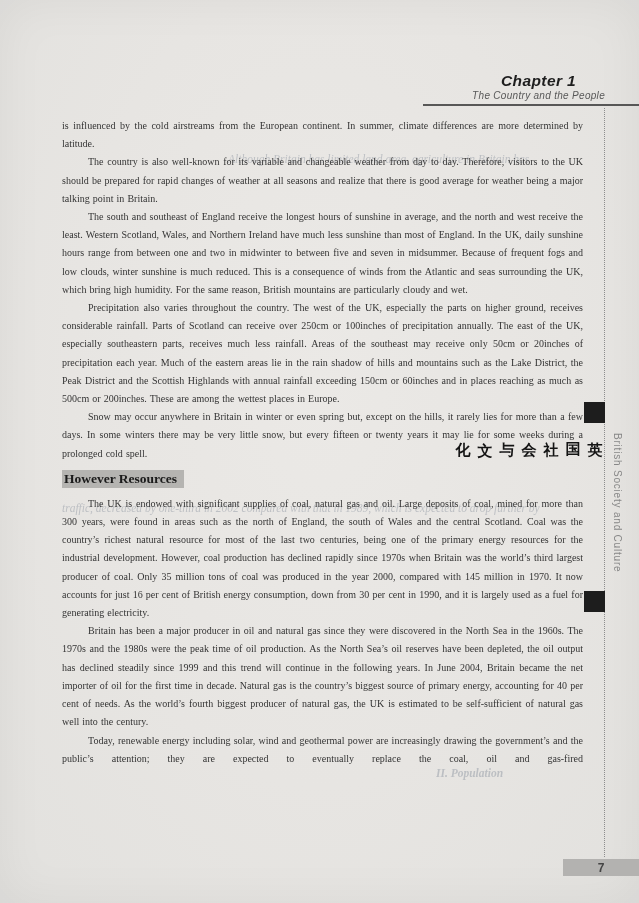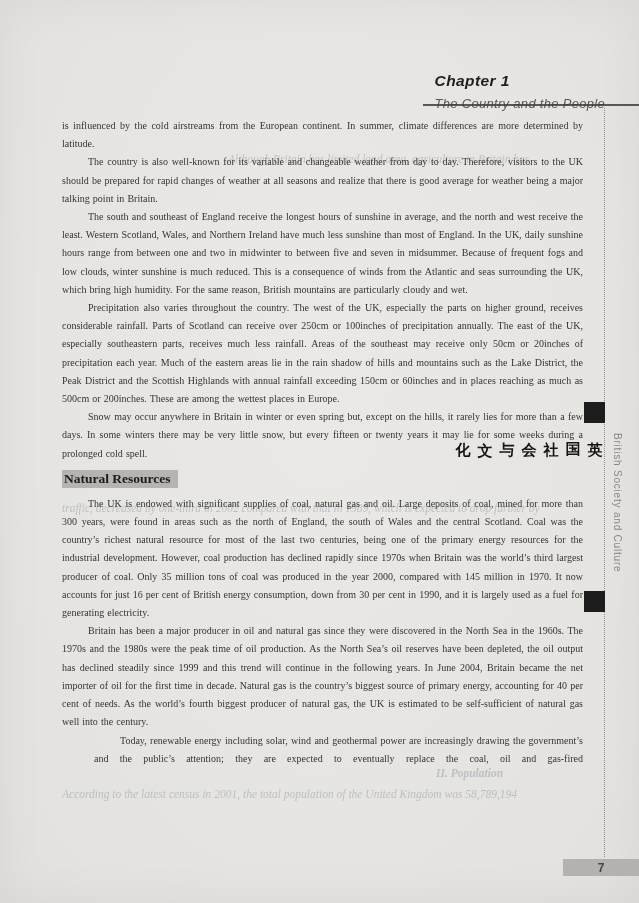--- a/index.html
+++ b/index.html
@@ -12,30 +12,30 @@
     position: relative;
     width: 639px; height: 903px;
     background: radial-gradient(ellipse at 50% 42%, #ebe9e6 0%, #e7e5e2 55%, #e2e1de 100%);
     box-shadow: inset 0 0 50px rgba(0,0,0,0.05);
     overflow: hidden;
   }
 
   
   .chapter-header {
     position: absolute; top: 72px; right: 34px;
-    text-align: left;
+    text-align: center;
     font-family: "Liberation Sans", "DejaVu Sans", sans-serif;
   }
   .chapter-title {
     font-size: 15.5px; font-weight: bold; font-style: italic;
     color: #1e1e1e; letter-spacing: 0.4px;
   }
   .chapter-subtitle {
-    margin-top: 6px;
-    font-size: 13px; font-style: italic;
+    margin-top: 0;
+    font-size: 10px; font-style: italic;
     color: #585858; letter-spacing: 0.3px;
   }
   .header-rule {
     position: absolute; left: 423px; right: 0; top: 104px;
     height: 2px; background: rgba(62,62,62,0.85);
   }
   .dotted-rule {
     position: absolute; left: 604px; top: 108px; height: 749px;
     width: 0; border-left: 1px dotted #8d8d8d;
   }
@@ -48,21 +48,21 @@
   }
   .body-column p {
     margin: 0;
     font-size: 10px; line-height: 18.2px;
     color: #343434;
     text-align: justify;
     text-indent: 26px;
     word-spacing: 0.6px;
   }
   .body-column p.noindent { text-indent: 0; }
-  .body-column p.cont { text-align-last: justify; margin-left: 32px; }
+  .body-column p.cont { text-align-last: justify; }
   .section-heading {
     margin: 6px 0 7px 0; padding: 0;
     font-size: 13.5px; line-height: 19px;
     font-weight: bold; color: #1b1b1b;
   }
   .section-heading .hl {
     background: #b5b4b1;
     padding: 1px 7px 2px 2px;
   }
 
@@ -123,30 +123,29 @@
   <header class="chapter-header">
     <div class="chapter-title">Chapter 1</div>
     <div class="chapter-subtitle">The Country and the People</div>
   </header>
   <div class="header-rule"></div>
   <div class="dotted-rule"></div>
 
   <div class="ghost" style="left:228px; top:150px; width:356px;">Although Britain has limited land area, agriculture in Britain has</div>
   <div class="ghost" style="left:62px; top:499px; width:521px;">traffic, decreased by one-third in 2002 compared with that in 1989, which is expected to drop further by</div>
   <div class="ghost bold" style="left:436px; top:764px;">II. Population</div>
-  <div class="ghost" style="left:62px; top:785px; width:521px;">According to the latest census in 2001, the total population of the United Kingdom was 58,789,194</div>
 
   <main class="body-column">
     <p class="noindent">is influenced by the cold airstreams from the European continent. In summer, climate differences are more determined by latitude.</p>
     <p>The country is also well-known for its variable and changeable weather from day to day. Therefore, visitors to the UK should be prepared for rapid changes of weather at all seasons and realize that there is good average for weather being a major talking point in Britain.</p>
     <p>The south and southeast of England receive the longest hours of sunshine in average, and the north and west receive the least. Western Scotland, Wales, and Northern Ireland have much less sunshine than most of England. In the UK, daily sunshine hours range from between one and two in midwinter to between five and seven in midsummer. Because of frequent fogs and low clouds, winter sunshine is much reduced. This is a consequence of winds from the Atlantic and seas surrounding the UK, which bring high humidity. For the same reason, British mountains are particularly cloudy and wet.</p>
     <p>Precipitation also varies throughout the country. The west of the UK, especially the parts on higher ground, receives considerable rainfall. Parts of Scotland can receive over 250cm or 100inches of precipitation annually. The east of the UK, especially southeastern parts, receives much less rainfall. Areas of the southeast may receive only 50cm or 20inches of precipitation each year. Much of the eastern areas lie in the rain shadow of hills and mountains such as the Lake District, the Peak District and the Scottish Highlands with annual rainfall exceeding 150cm or 60inches and in places reaching as much as 500cm or 200inches. These are among the wettest places in Europe.</p>
     <p>Snow may occur anywhere in Britain in winter or even spring but, except on the hills, it rarely lies for more than a few days. In some winters there may be very little snow, but every fifteen or twenty years it may lie for some weeks during a prolonged cold spell.</p>
 
-    <h2 class="section-heading"><span class="hl">Natural Resources</span></h2>
+    <h2 class="section-heading"><span class="hl">However Resources</span></h2>
 
     <p>The UK is endowed with significant supplies of coal, natural gas and oil. Large deposits of coal, mined for more than 300 years, were found in areas such as the north of England, the south of Wales and the central Scotland. Coal was the country’s richest natural resource for most of the last two centuries, being one of the primary energy resources for the industrial development. However, coal production has declined rapidly since 1970s when Britain was the world’s third largest producer of coal. Only 35 million tons of coal was produced in the year 2000, compared with 145 million in 1970. It now accounts for just 16 per cent of British energy consumption, down from 30 per cent in 1990, and it is largely used as a fuel for generating electricity.</p>
     <p>Britain has been a major producer in oil and natural gas since they were discovered in the North Sea in the 1960s. The 1970s and the 1980s were the peak time of oil production. As the North Sea’s oil reserves have been depleted, the oil output has declined steadily since 1999 and this trend will continue in the following years. In June 2004, Britain became the net importer of oil for the first time in decade. Natural gas is the country’s biggest source of primary energy, accounting for 40 per cent of needs. As the world’s fourth biggest producer of natural gas, the UK is estimated to be self-sufficient of natural gas well into the century.</p>
     <p class="cont">Today, renewable energy including solar, wind and geothermal power are increasingly drawing the government’s and the public’s attention; they are expected to eventually replace the coal, oil and gas-fired</p>
   </main>
 
   <aside class="side-banner">
     <div class="banner-square sq-top"></div>
     <div class="series-title-cn">英国社会与文化</div>
     <div class="series-title-en">British Society and Culture</div>

